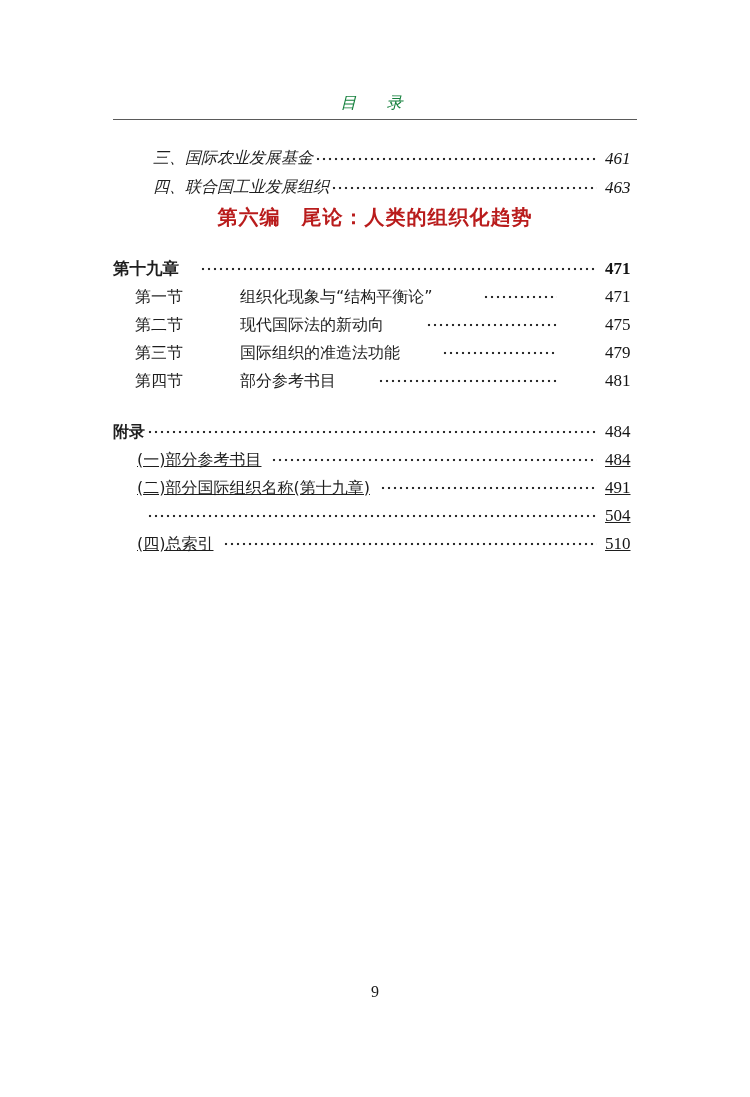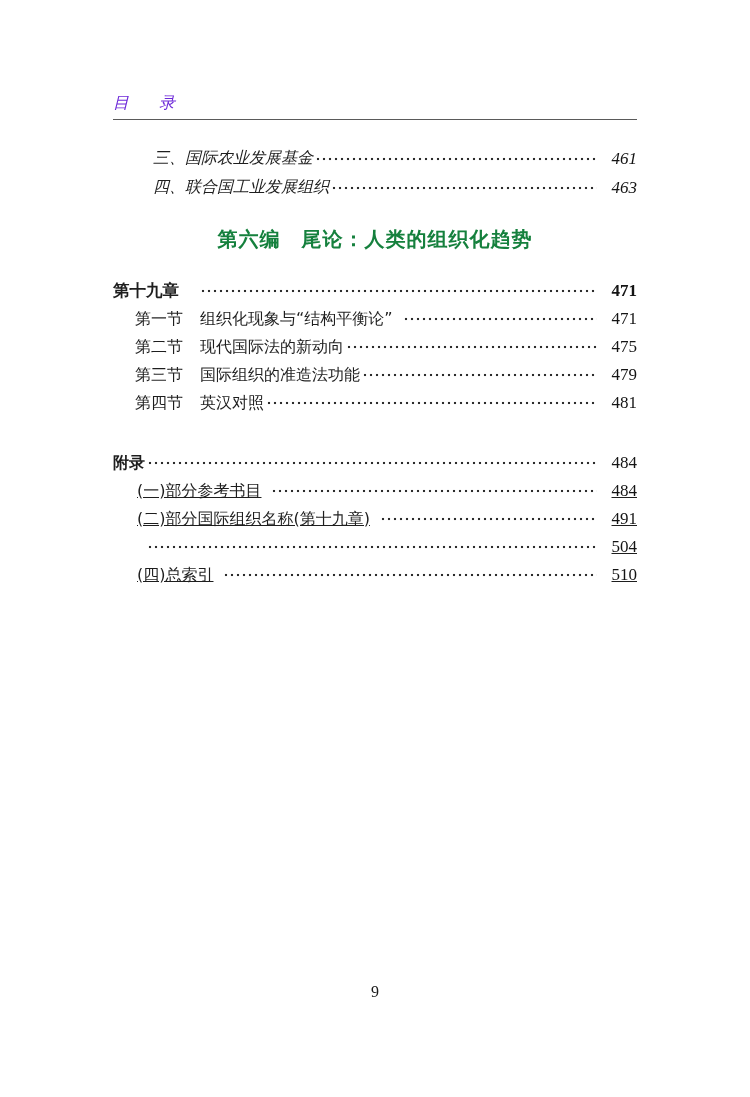--- a/index.html
+++ b/index.html
@@ -18,27 +18,27 @@
   }
   .content {
     position: absolute;
     left: 113px;
     width: 524px;
     top: 0;
   }
   
   .header-title {
     margin-top: 92px;
-    text-align: left;
+    text-align: center;
     font-family: "DejaVu Serif", serif;
     font-style: italic;
     font-size: 16px;
     line-height: 21px;
     letter-spacing: 7px;
-    color: #6d28d9;
+    color: #15803d;
   }
   .header-rule {
     margin-top: 6px;
     border: none;
     border-top: 1.5px solid #5a5a5a;
     height: 0;
   }
   
   .toc-row {
     display: flex;
@@ -55,21 +55,20 @@
     align-self: stretch;
     margin: 0 8px 0 2px;
     background-image: radial-gradient(circle, #2c2c2c 1.1px, rgba(0,0,0,0) 1.6px);
     background-size: 6px 6px;
     background-position: 0 center;
     background-repeat: repeat-x;
   }
   .pagenum {
     flex: 0 0 auto;
     min-width: 32px;
-    text-align: right;
     font-family: "Liberation Serif", serif;
     font-size: 17px;
     color: #141414;
   }
   
   .row-kai {
     padding-left: 40px;
     font-family: "DejaVu Serif", serif;
     font-style: italic;
     font-size: 16px;
@@ -78,44 +77,44 @@
   .row-chapter {
     font-weight: bold;
     font-size: 16.5px;
     margin-top: 23px;
     height: 28px;
   }
   .row-chapter .prefix { width: 85px; }
   .row-section {
     padding-left: 22px;
     height: 28px;
+    gap: 40px;
   }
   .row-section .prefix { width: 65px; }
   .row-appendix-head {
-    margin-top: 32px;
+    margin-top: 23px;
     height: 28px;
   }
   .row-appendix-head .title { font-weight: bold; }
   .row-appendix {
     padding-left: 24px;
     height: 28px;
     text-decoration: underline;
   }
   .gap-leader .leader { margin-left: 10px; }
   .first-row { margin-top: 24px; }
   
   .part-heading {
-    margin-top: 22px;
     height: 30px;
     line-height: 30px;
     text-align: center;
     font-weight: bold;
     font-size: 20px;
     letter-spacing: 1px;
-    color: #15803d;
+    color: #b91c1c;
   }
   
   .footer-pagenum {
     position: absolute;
     top: 983px;
     left: 0;
     width: 750px;
     text-align: center;
     font-family: "Liberation Serif", serif;
     font-size: 16px;
@@ -169,21 +168,21 @@
 
     <div class="toc-row row-section">
       <span class="prefix">第三节</span>
       <span class="title">国际组织的准造法功能</span>
       <span class="leader"></span>
       <span class="pagenum">479</span>
     </div>
 
     <div class="toc-row row-section">
       <span class="prefix">第四节</span>
-      <span class="title">英汉对照</span>
+      <span class="title">部分参考书目</span>
       <span class="leader"></span>
       <span class="pagenum">481</span>
     </div>
 
     <div class="toc-row row-appendix-head">
       <span class="title">附录</span>
       <span class="leader"></span>
       <span class="pagenum">484</span>
     </div>
 

